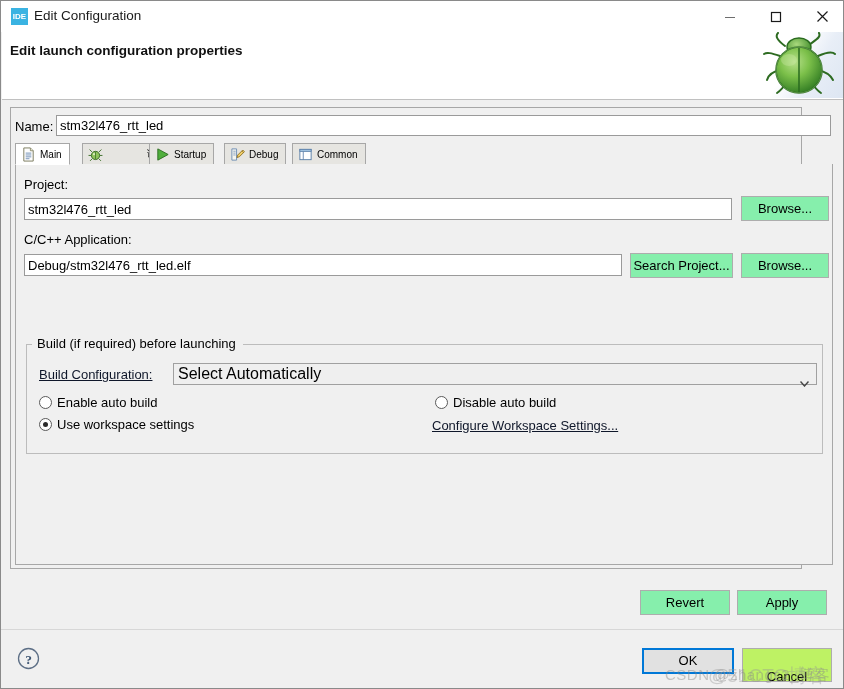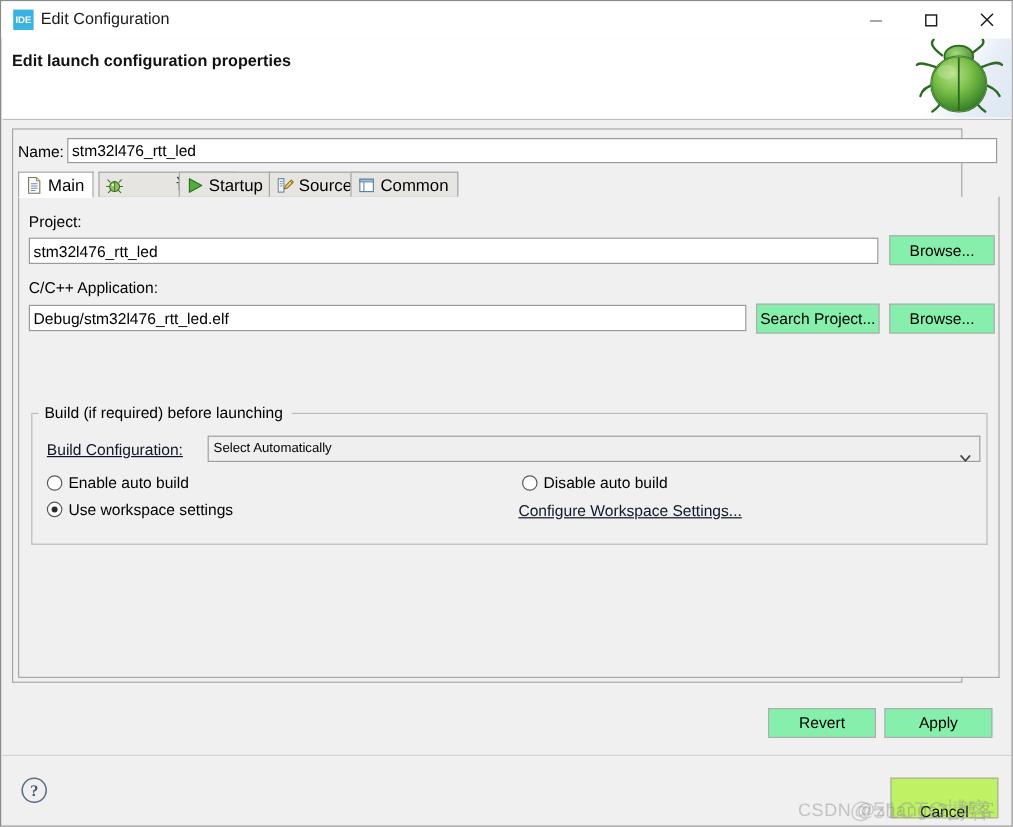--- a/index.html
+++ b/index.html
@@ -140,21 +140,21 @@
   .tab {
     position: absolute;
     top: 0;
     height: 22px;
     box-sizing: border-box;
     border: 1px solid #a7a7a7;
     background: #e6e5e1;
     display: flex;
     align-items: center;
     padding: 0 7px 0 5px;
-    font-size: 14px;
+    font-size: 10px;
     white-space: nowrap;
     cursor: default;
     justify-content: flex-end;
   }
   .tab.selected {
     background: #ffffff;
     border-bottom: 1px solid #ffffff;
     z-index: 3;
   }
   .tab .tico {
@@ -248,21 +248,21 @@
     left: 12px; top: 23px;
   }
   #bc-combo {
     position: absolute;
     left: 146px; top: 19px;
     width: 644px;
     height: 22px;
     box-sizing: border-box;
     border: 1px solid #a0a0a0;
     background: #efefef;
-    font-size: 11px;
+    font-size: 16px;
     line-height: 20px;
     padding-left: 4px;
     cursor: default;
   }
   #bc-combo .arrow {
     position: absolute;
     right: 7px; top: 8px;
   }
   .radio-row {
     position: absolute;
@@ -452,21 +452,21 @@
         <span>Startup</span>
       </div>
 
       <div class="tab" style="left:209px;">
         <svg class="tico" viewBox="0 0 16 16">
           <path d="M2 2h5v12H2z" fill="#f5f5ef" stroke="#6f8fb5" stroke-width="1"></path>
           <path d="M3.5 4.5h2.5M3.5 6.5h2.5M3.5 8.5h2.5" stroke="#6f8fb5" stroke-width="0.8"></path>
           <path d="M13.6 3.2 L8.2 8.6 L7.4 11.2 L10 10.4 L15.4 5z" fill="#f0d06a" stroke="#8a6a1e" stroke-width="0.9" stroke-linejoin="round"></path>
           <path d="M12.6 4.2 L14.4 6" stroke="#8a6a1e" stroke-width="0.8"></path>
         </svg>
-        <span>Source</span>
+        <span>Debug</span>
       </div>
 
       <div class="tab" style="left:277px;">
         <svg class="tico" viewBox="0 0 16 16">
           <rect x="2" y="2.5" width="12" height="11" fill="#ffffff" stroke="#5a7fa8" stroke-width="1"></rect>
           <rect x="2" y="2.5" width="12" height="2.4" fill="#9ec0de" stroke="#5a7fa8" stroke-width="0.8"></rect>
           <path d="M5.6 4.9 v8.6" stroke="#5a7fa8" stroke-width="0.9"></path>
         </svg>
         <span>Common</span>
       </div>
@@ -524,18 +524,19 @@
 
   <div id="sep-line"></div>
 
   <span id="help-icon">
     <svg width="23" height="23" viewBox="0 0 23 23">
       <circle cx="11.5" cy="11.5" r="10" fill="none" stroke="#5d6f86" stroke-width="1.3"></circle>
       <text x="11.5" y="16.5" text-anchor="middle" font-family="Liberation Serif, serif" font-size="13.5" font-weight="bold" fill="#3d5572">?</text>
     </svg>
   </span>
 
+  <button id="ok-btn">OK</button>
   <button id="cancel-btn">Cancel</button>
 
   <div id="watermark">CSDN @zhangs2_博客</div>
   <div id="watermark2">@51CTO博客</div>
 
 </div>
 
 </body></html>

